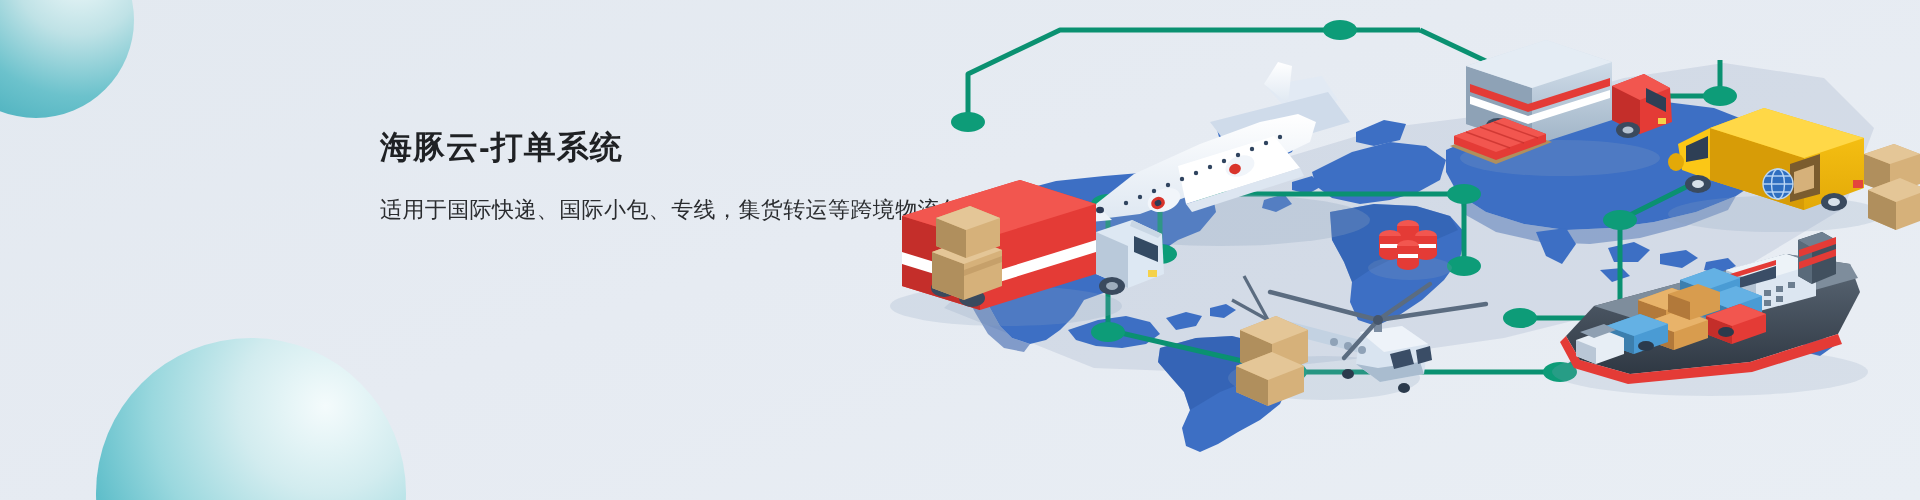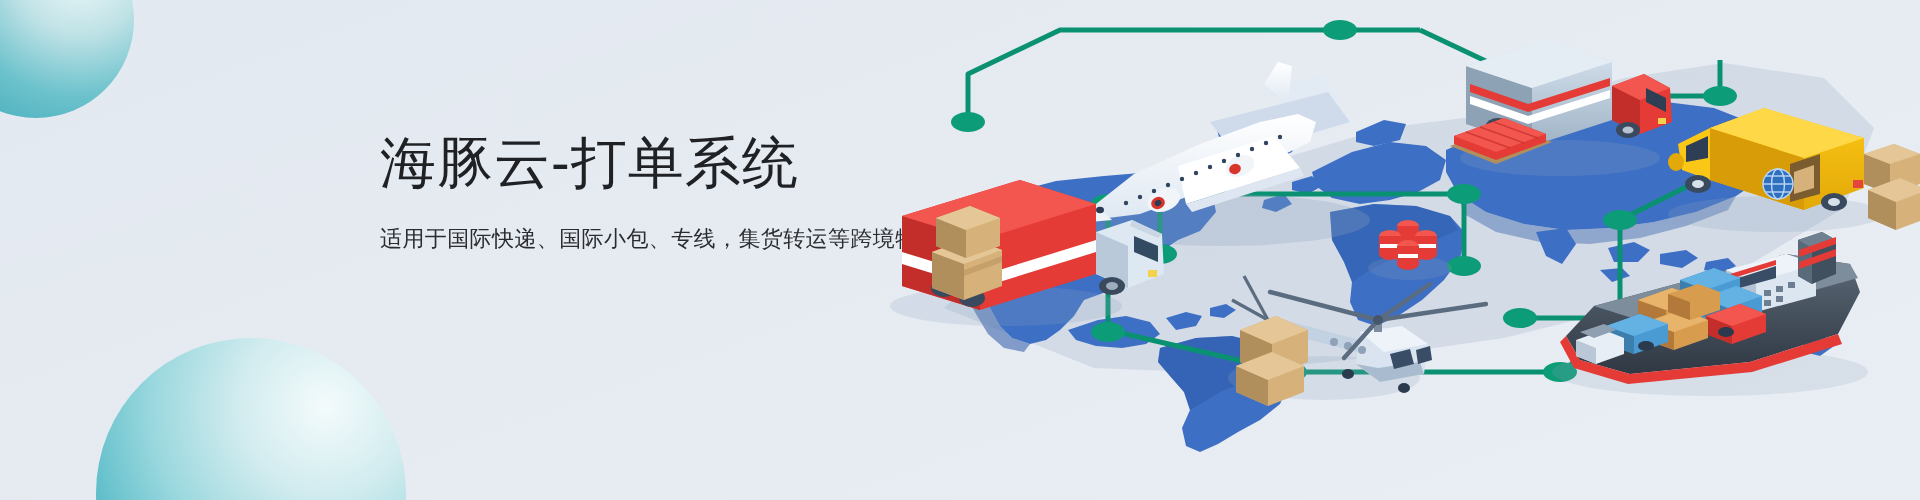--- a/index.html
+++ b/index.html
@@ -23,22 +23,22 @@
     background:radial-gradient(circle at 72% 24%, #f2fafb 0%, #bfe2e6 32%, #6cc2cc 62%, #38a7b6 100%);
   }
   #deco-bottom-left {
     left:96px; top:338px; width:310px; height:310px;
     background:radial-gradient(circle at 74% 22%, #f4fbfc 0%, #d2ecef 26%, #9ad8de 52%, #53b9c6 78%, #3bb0be 100%);
   }
 
   
   #text-block { position:absolute; left:380px; top:128px; width:620px; }
   #page-title {
-    font-size:56px; line-height:1.24; color:#1f2124;
-    letter-spacing:1px; font-weight:400; white-space:nowrap;
+    font-size:32px; line-height:1.24; color:#1f2124;
+    letter-spacing:1px; font-weight:700; white-space:nowrap;
   }
   #page-subtitle {
     margin-top:25px; font-size:22px; line-height:1.5;
     color:#2a2c2f; letter-spacing:0.4px; white-space:nowrap;
   }
 
   
   #illustration {
     position:absolute; right:0; top:0; width:1060px; height:500px;
   }

